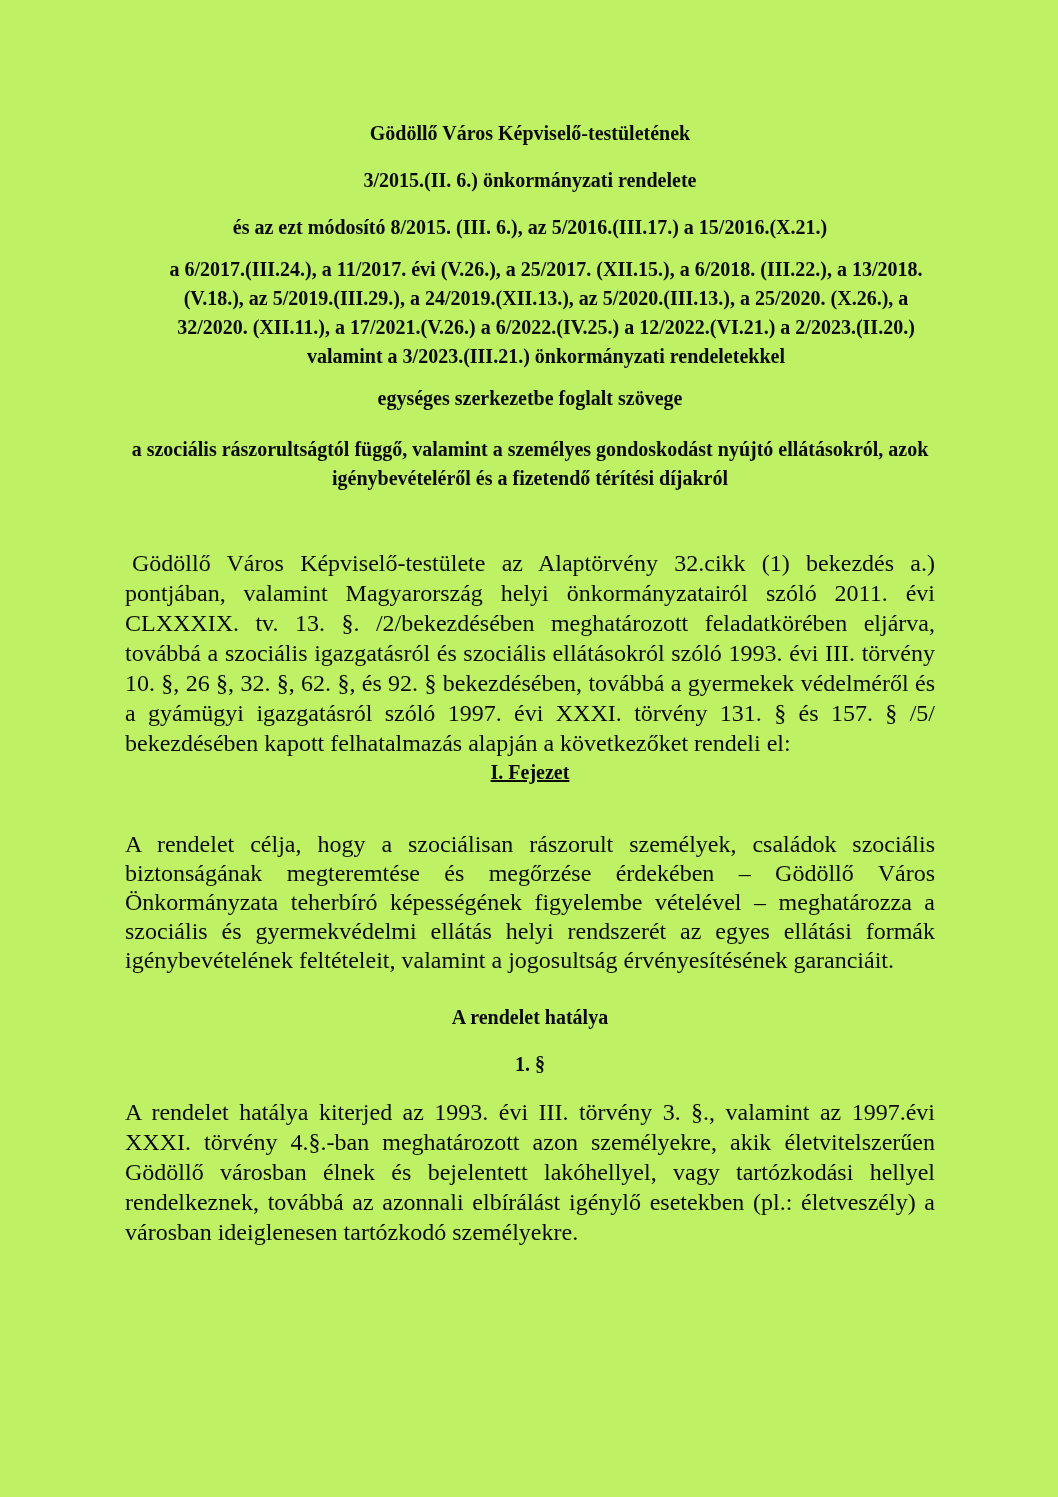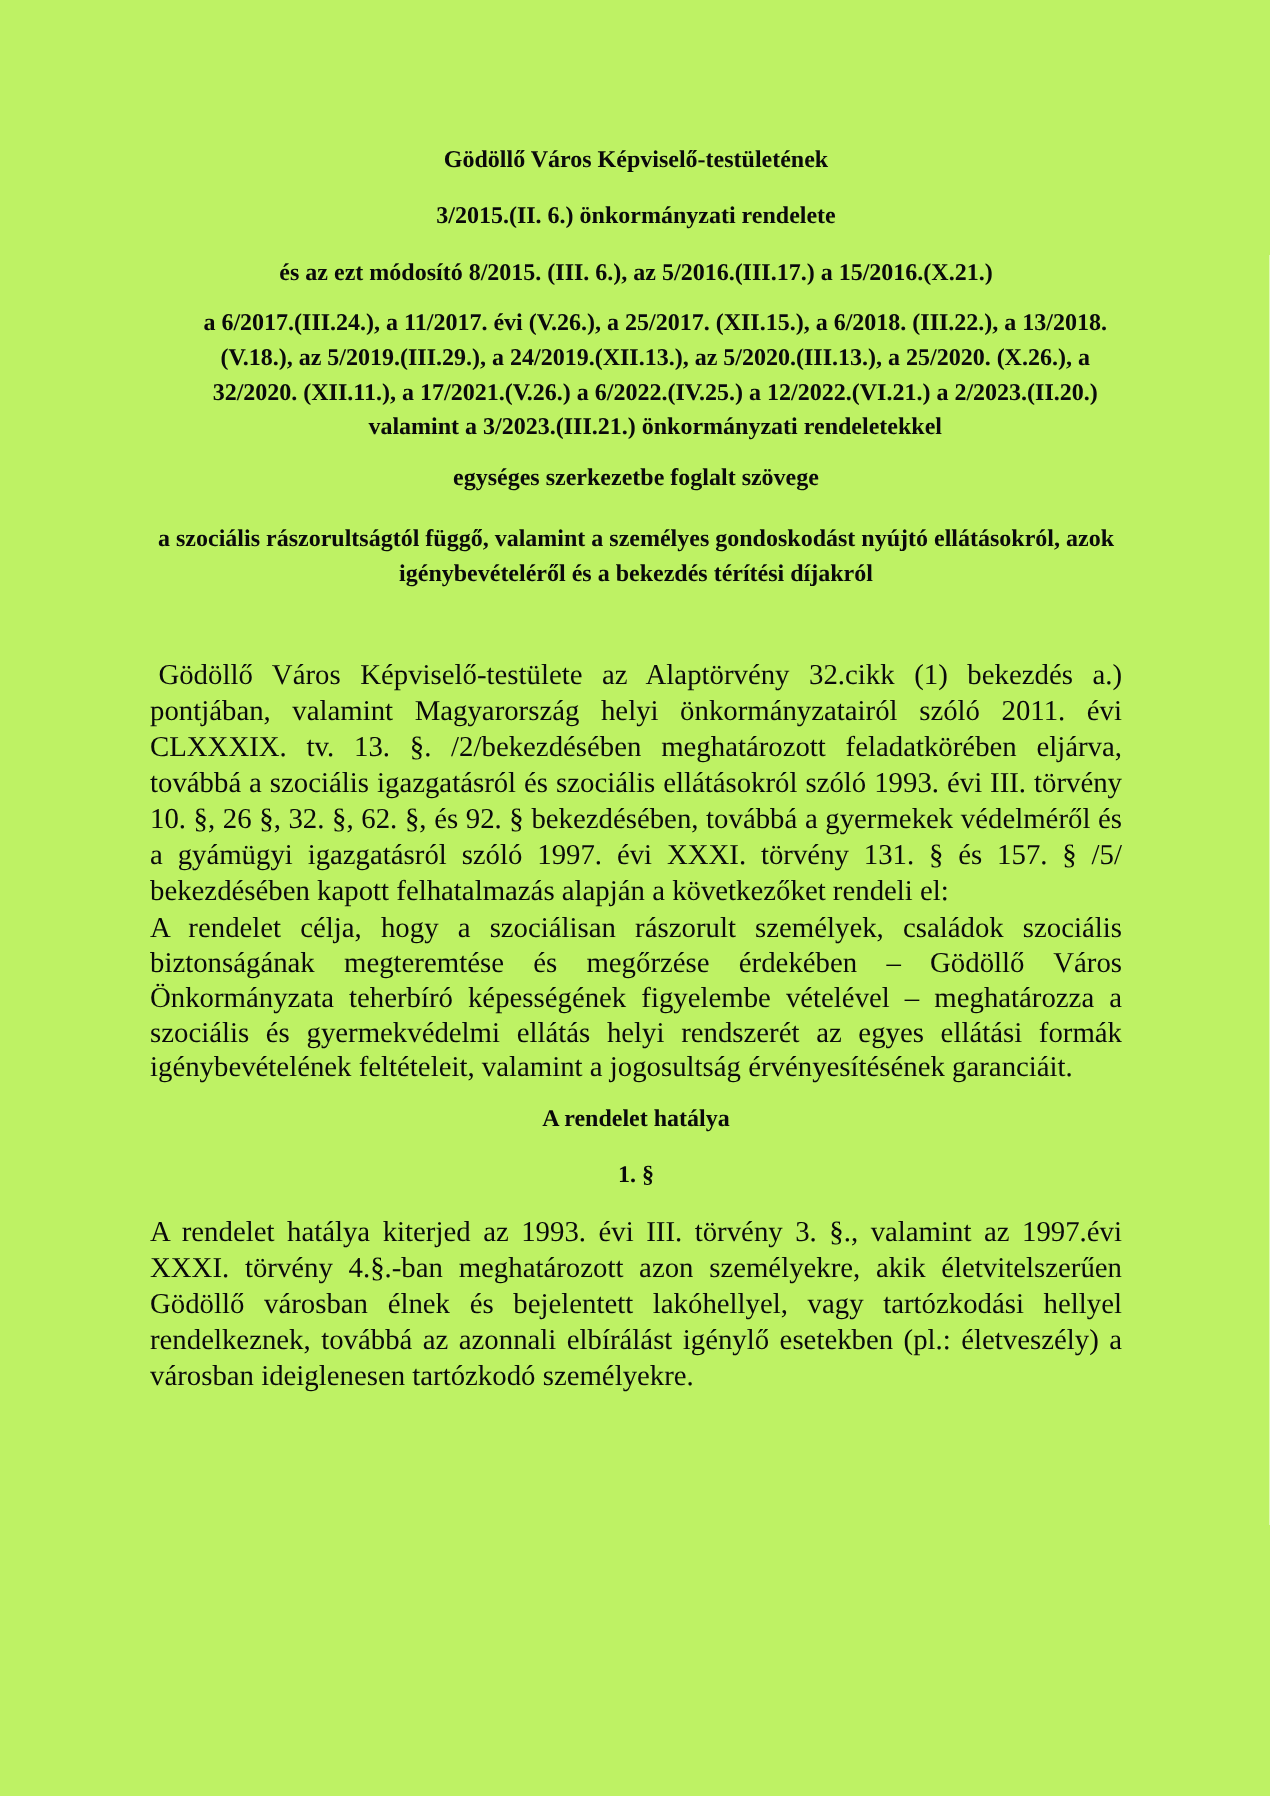--- a/index.html
+++ b/index.html
@@ -51,44 +51,45 @@
     margin-bottom: 2px;
   }
   .heading {
     text-align: center;
     font-weight: bold;
     font-size: 20px;
     line-height: 24px;
   }
   .chapter-heading { text-decoration: underline; margin-bottom: 46px; }
   .purpose-heading { margin-bottom: 21px; }
-  .purpose-par { line-height: 29px; margin-bottom: 15px; }
+  .purpose-par { line-height: 29px; margin-bottom: 30px; }
   .scope-heading { margin-bottom: 23px; }
   .section-number { margin-bottom: 21px; }
   .scope-par { line-height: 30px; }
 </style>
 </head>
 <body>
 
 <div class="page">
 
   <p class="t t-line1">Gödöllő Város Képviselő-testületének</p>
 
   <p class="t t-line2">3/2015.(II. 6.) önkormányzati rendelete</p>
 
   <p class="t t-line3">és az ezt módosító 8/2015. (III. 6.), az 5/2016.(III.17.) a 15/2016.(X.21.)</p>
 
   <p class="t t-amend">a 6/2017.(III.24.), a 11/2017. évi (V.26.), a 25/2017. (XII.15.), a 6/2018. (III.22.), a 13/2018.(V.18.), az 5/2019.(III.29.), a 24/2019.(XII.13.), az 5/2020.(III.13.), a 25/2020. (X.26.), a 32/2020. (XII.11.), a 17/2021.(V.26.) a 6/2022.(IV.25.) a 12/2022.(VI.21.) a 2/2023.(II.20.) valamint a 3/2023.(III.21.)  önkormányzati rendeletekkel</p>
 
   <p class="t t-consol">egységes szerkezetbe foglalt szövege</p>
 
-  <p class="t t-subject">a szociális rászorultságtól függő, valamint a személyes gondoskodást nyújtó ellátásokról, azok igénybevételéről és a bekezdés térítési díjakról</p>
+  <p class="t t-subject">a szociális rászorultságtól függő, valamint a személyes gondoskodást nyújtó ellátásokról, azok igénybevételéről és a fizetendő térítési díjakról</p>
 
   <p class="body-par preamble">Gödöllő Város Képviselő-testülete az Alaptörvény 32.cikk (1) bekezdés a.) pontjában, valamint Magyarország helyi önkormányzatairól szóló 2011. évi CLXXXIX. tv. 13. §. /2/bekezdésében meghatározott feladatkörében  eljárva, továbbá  a szociális igazgatásról és szociális ellátásokról szóló 1993. évi III. törvény 10. §, 26 §, 32. §, 62. §, és 92. § bekezdésében, továbbá  a gyermekek védelméről és a gyámügyi igazgatásról szóló 1997. évi XXXI. törvény 131. § és 157. § /5/ bekezdésében kapott felhatalmazás alapján a következőket rendeli el:</p>
 
+  <p class="heading chapter-heading">I. Fejezet</p>
 
 
   <p class="body-par purpose-par">A rendelet célja, hogy a szociálisan rászorult személyek, családok szociális biztonságának megteremtése és megőrzése érdekében – Gödöllő Város Önkormányzata teherbíró képességének figyelembe vételével – meghatározza a szociális és gyermekvédelmi ellátás helyi rendszerét az egyes ellátási formák igénybevételének feltételeit, valamint a jogosultság érvényesítésének garanciáit.</p>
 
   <p class="heading scope-heading">A rendelet hatálya</p>
 
   <p class="heading section-number">1. §</p>
 
   <p class="body-par scope-par">A rendelet hatálya kiterjed az 1993. évi III. törvény 3. §., valamint az 1997.évi XXXI. törvény 4.§.-ban  meghatározott azon személyekre, akik életvitelszerűen Gödöllő városban élnek és bejelentett lakóhellyel, vagy tartózkodási hellyel rendelkeznek, továbbá az azonnali elbírálást igénylő esetekben (pl.: életveszély) a városban ideiglenesen tartózkodó személyekre.</p>
 

